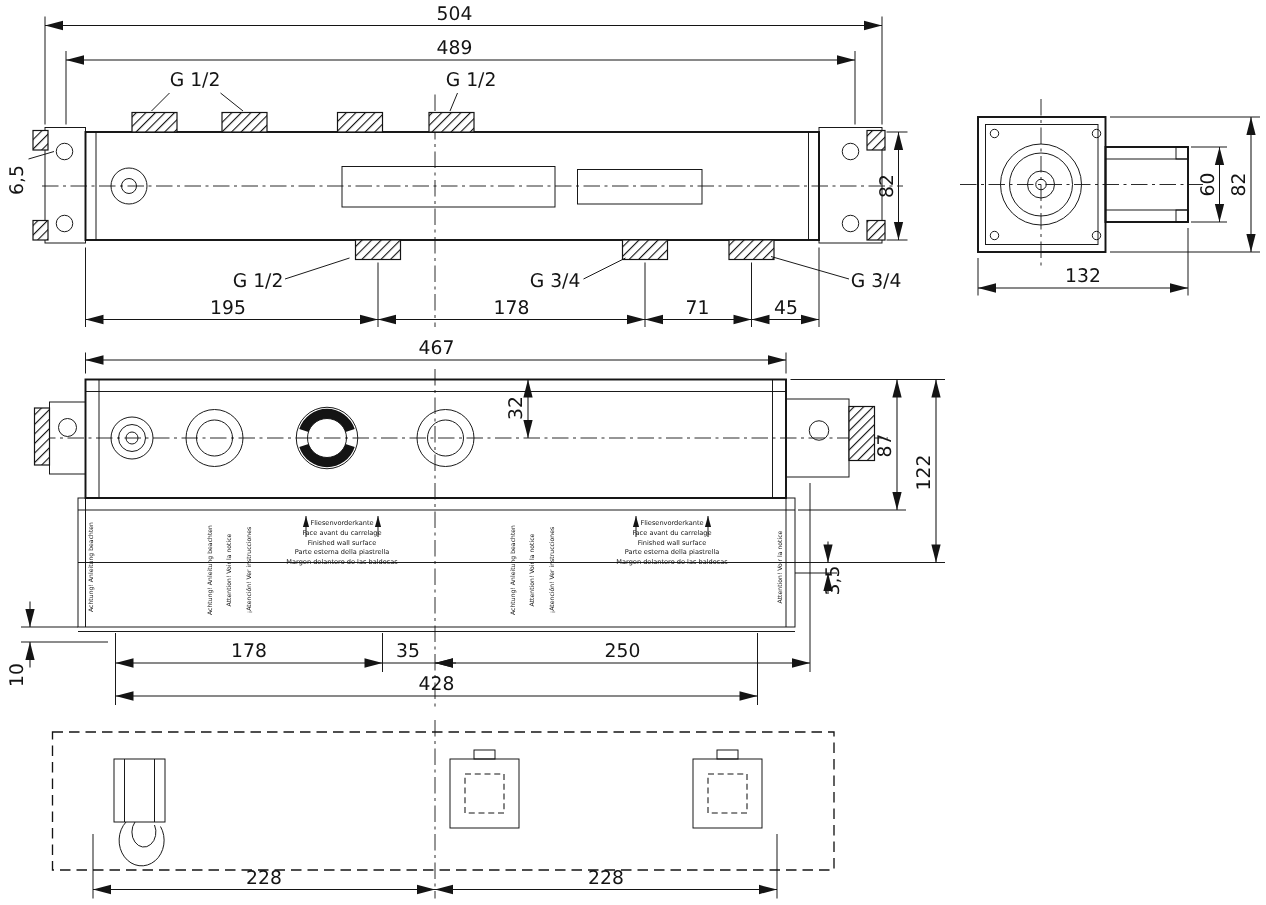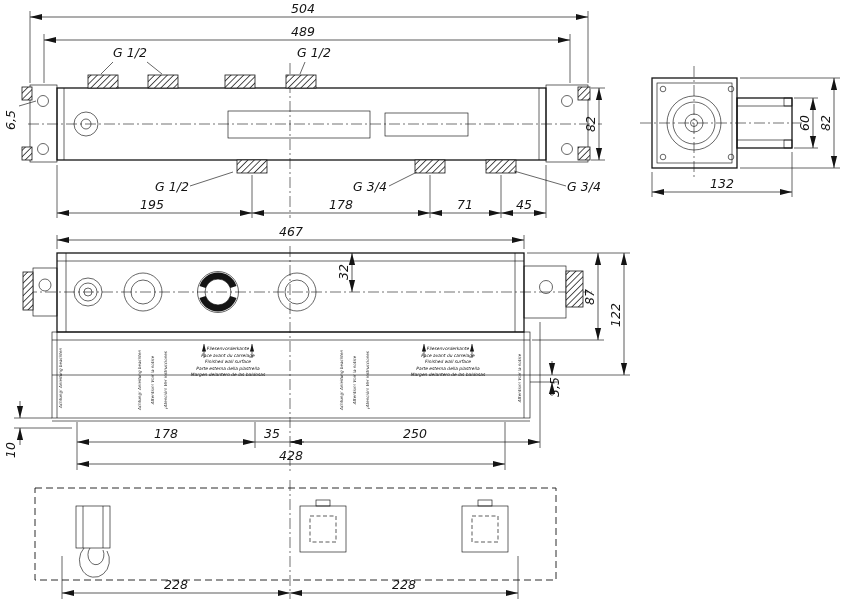--- a/index.html
+++ b/index.html
@@ -1,16 +1,16 @@
 <!DOCTYPE html>
 <html><head>
 <meta charset="utf-8">
 <style>
   html,body{margin:0;padding:0;background:#ffffff;}
-  .page{width:844px;height:603px;background:#ffffff;position:relative;overflow:hidden;font-style:italic;}
+  .page{width:844px;height:603px;background:#ffffff;position:relative;overflow:hidden;}
   svg text{fill:#141414;font-family:"DejaVu Sans","Liberation Sans",sans-serif;font-size:12.5px;}
   svg .ty{font-size:4.4px;}
   svg .tw{font-size:4.1px;}
   .ln{stroke:#141414;stroke-width:1.3;fill:none;stroke-linecap:square;}
   .tn{stroke:#141414;stroke-width:0.65;fill:none;}
   .dm{stroke:#141414;stroke-width:0.7;fill:none;}
   .cl{stroke:#141414;stroke-width:0.6;fill:none;stroke-dasharray:11 3 2 3;}
   .dsh{stroke:#141414;stroke-width:0.9;fill:none;stroke-dasharray:7 4;}
   .ds2{stroke:#141414;stroke-width:0.7;fill:none;stroke-dasharray:4 2.5;}
   .ht{fill:url(#hat);stroke:#141414;stroke-width:0.8;}

